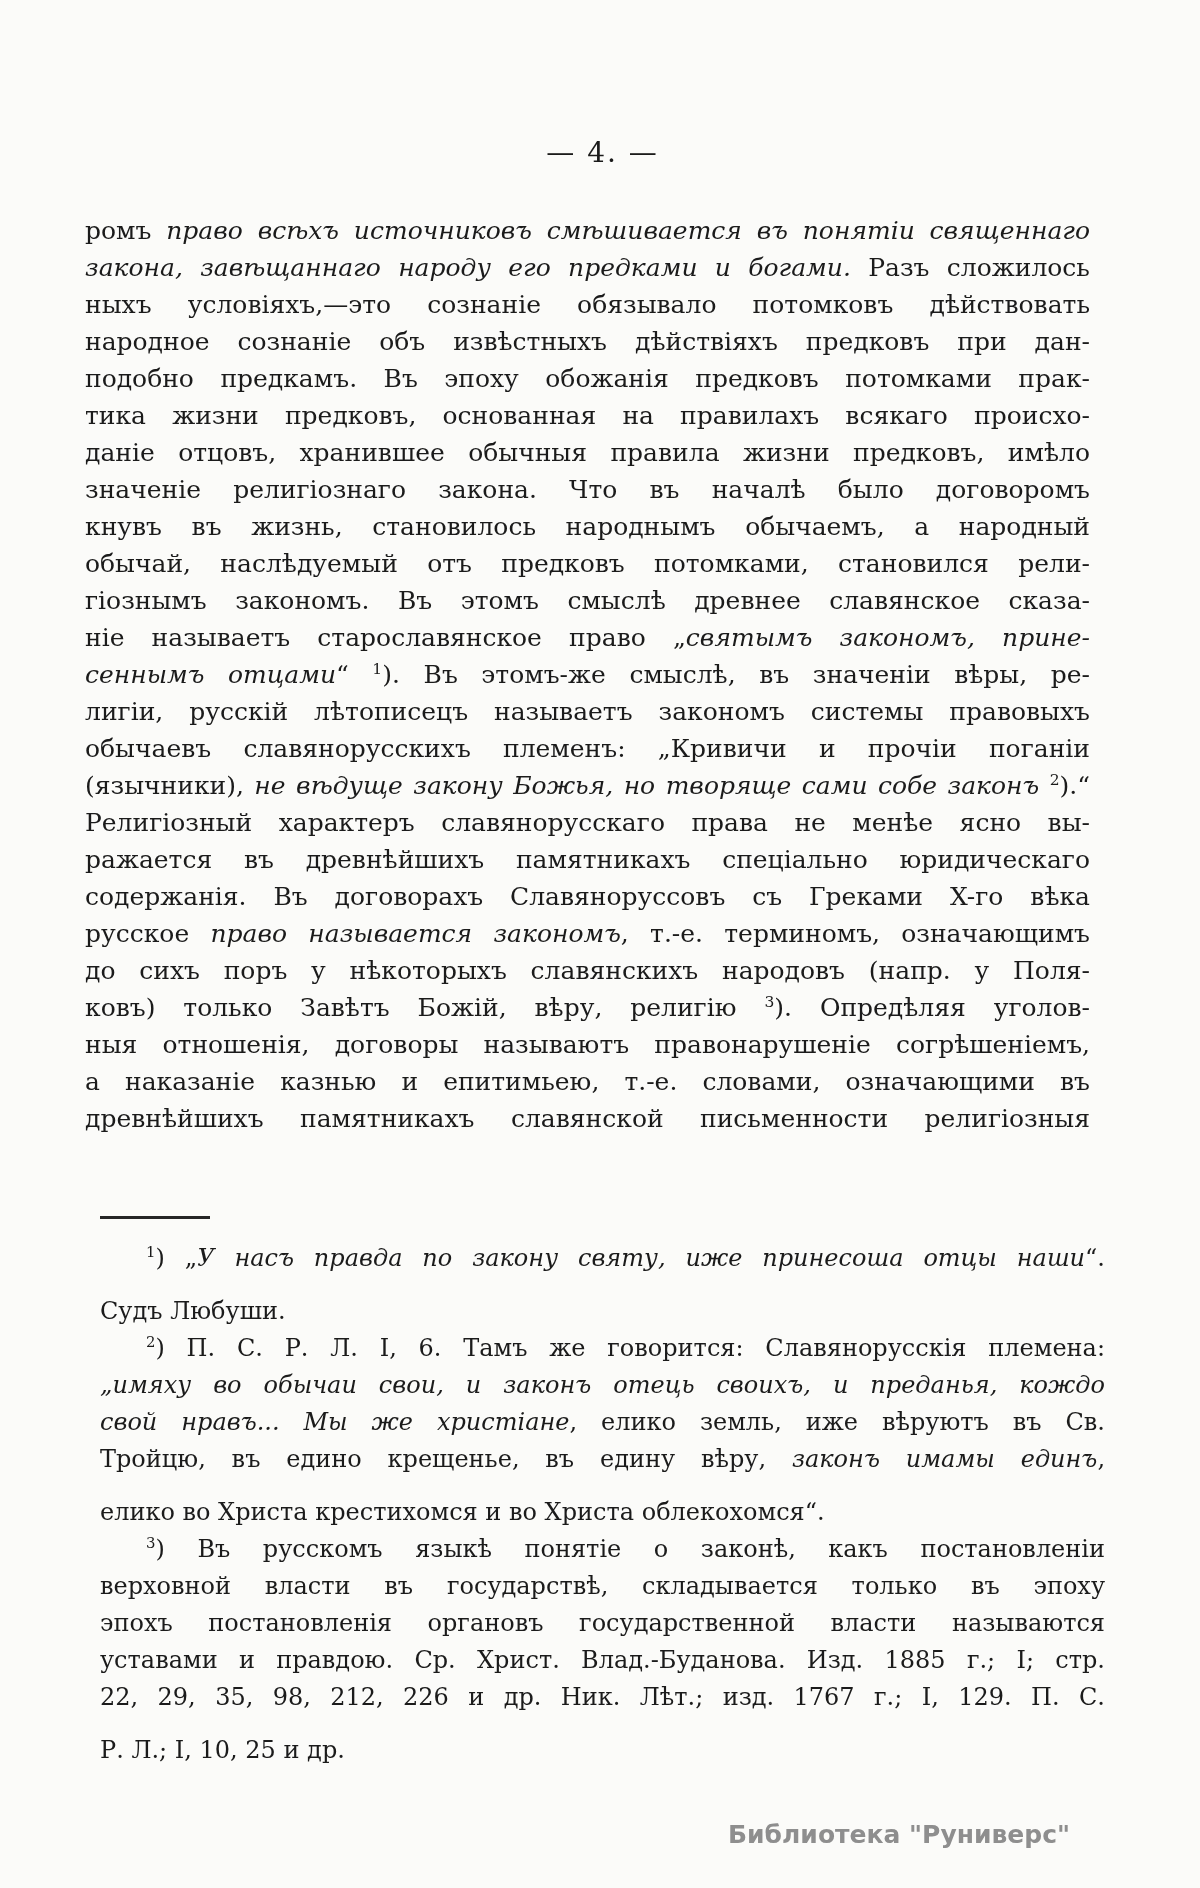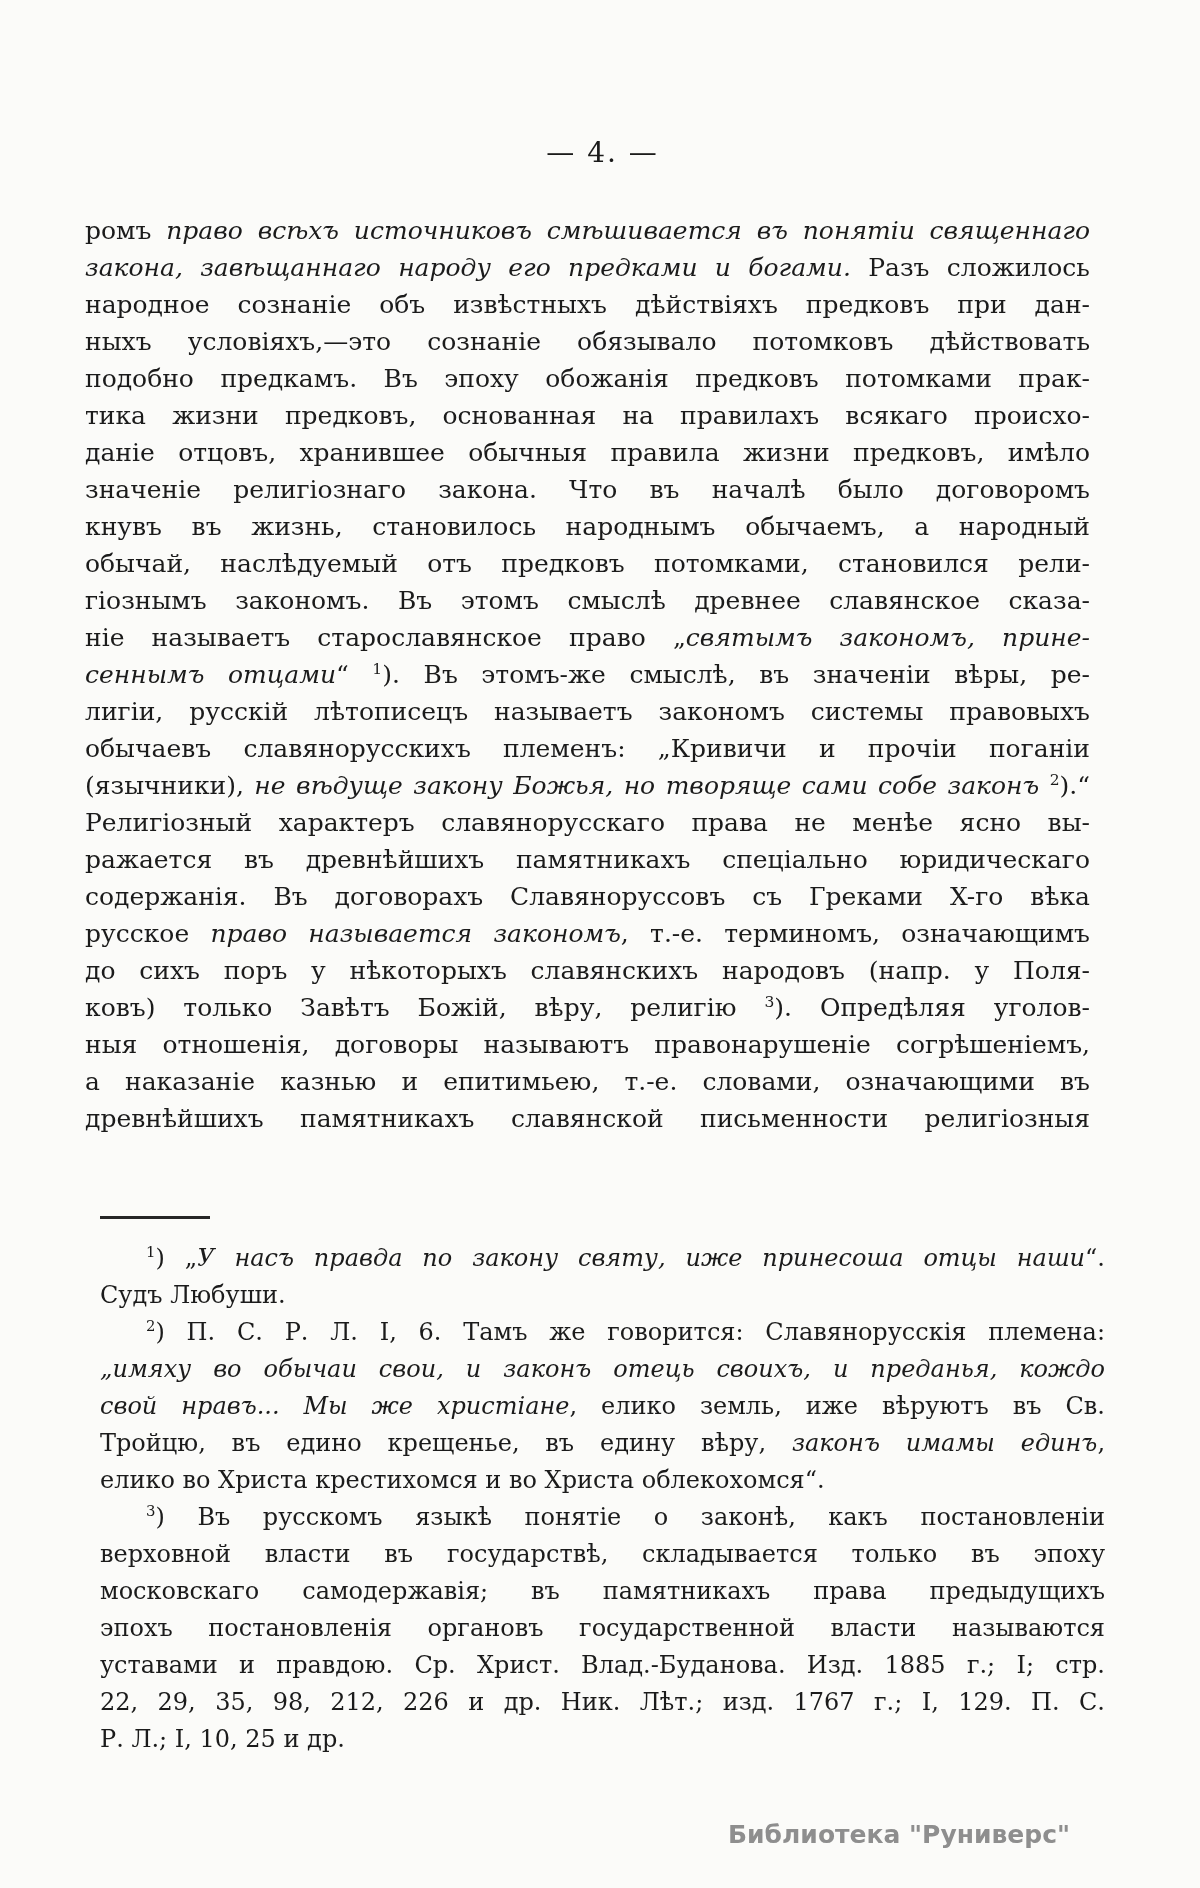--- a/index.html
+++ b/index.html
@@ -26,21 +26,21 @@
   .footnotes{
     position:absolute;top:1240px;left:100px;width:1005px;
     font-size:24px;
   }
   .line{
     height:37px;line-height:37px;
     text-align:justify;text-align-last:justify;
     white-space:normal;
     overflow:visible;
   }
-  .line.left{text-align:center;text-align-last:left;}
+  .line.left{text-align:center;text-align-last:left;margin-top:16px;}
   .line.ind{padding-left:46px;}
   .it{font-style:italic;}
   .nm{font-style:normal;}
   .sup{vertical-align:super;font-size:0.62em;line-height:0;}
   .fnrule{
     position:absolute;top:1216px;left:100px;width:110px;height:3px;
     background:#262626;
   }
   .watermark{
     position:absolute;top:1820px;left:600px;width:470px;
@@ -52,22 +52,22 @@
   }
 </style>
 </head>
 <body>
 
 <div class="page">
   <div class="pagenum">— 4. —</div>
   <div class="maintext" id="maintext">
       <div class="line"><span class="nm">ромъ </span><span class="it">право всѣхъ источниковъ смѣшивается въ понятіи священнаго</span></div>
       <div class="line"><span class="it">закона, завѣщаннаго народу его предками и богами.</span><span class="nm"> Разъ сложилось</span></div>
+      <div class="line"><span class="nm">ныхъ условіяхъ,—это сознаніе обязывало потомковъ дѣйствовать</span></div>
       <div class="line"><span class="nm">народное сознаніе объ извѣстныхъ дѣйствіяхъ предковъ при дан-</span></div>
-      <div class="line"><span class="nm">ныхъ условіяхъ,—это сознаніе обязывало потомковъ дѣйствовать</span></div>
       <div class="line"><span class="nm">подобно предкамъ. Въ эпоху обожанія предковъ потомками прак-</span></div>
       <div class="line"><span class="nm">тика жизни предковъ, основанная на правилахъ всякаго происхо-</span></div>
       <div class="line"><span class="nm">даніе отцовъ, хранившее обычныя правила жизни предковъ, имѣло</span></div>
       <div class="line"><span class="nm">значеніе религіознаго закона. Что въ началѣ было договоромъ</span></div>
       <div class="line"><span class="nm">кнувъ въ жизнь, становилось народнымъ обычаемъ, а народный</span></div>
       <div class="line"><span class="nm">обычай, наслѣдуемый отъ предковъ потомками, становился рели-</span></div>
       <div class="line"><span class="nm">гіознымъ закономъ. Въ этомъ смыслѣ древнее славянское сказа-</span></div>
       <div class="line"><span class="nm">ніе называетъ старославянское право „</span><span class="it">святымъ закономъ, прине-</span></div>
       <div class="line"><span class="it">сеннымъ отцами</span><span class="nm">“ </span><span class="sup">1</span><span class="nm">). Въ этомъ-же смыслѣ, въ значеніи вѣры, ре-</span></div>
       <div class="line"><span class="nm">лигіи, русскій лѣтописецъ называетъ закономъ системы правовыхъ</span></div>
@@ -87,20 +87,19 @@
   <div class="footnotes" id="footnotes">
       <div class="line ind"><span class="sup">1</span><span class="nm">) „</span><span class="it">У насъ правда по закону святу, иже принесоша отцы наши</span><span class="nm">“.</span></div>
       <div class="line left"><span class="nm">Судъ Любуши.</span></div>
       <div class="line ind"><span class="sup">2</span><span class="nm">) П. С. Р. Л. I, 6. Тамъ же говорится: Славянорусскія племена:</span></div>
       <div class="line"><span class="it">„имяху во обычаи свои, и законъ отець своихъ, и преданья, кождо</span></div>
       <div class="line"><span class="it">свой нравъ... Мы же христіане</span><span class="nm">, елико земль, иже вѣруютъ въ Св.</span></div>
       <div class="line"><span class="nm">Тройцю, въ едино крещенье, въ едину вѣру, </span><span class="it">законъ имамы единъ</span><span class="nm">,</span></div>
       <div class="line left"><span class="nm">елико во Христа крестихомся и во Христа облекохомся“.</span></div>
       <div class="line ind"><span class="sup">3</span><span class="nm">) Въ русскомъ языкѣ понятіе о законѣ, какъ постановленіи</span></div>
       <div class="line"><span class="nm">верховной власти въ государствѣ, складывается только въ эпоху</span></div>
-      <div class="line"><span class="nm">московскаго самодержавія; въ памятникахъ права предыдущихъ</span></div>
       <div class="line"><span class="nm">эпохъ постановленія органовъ государственной власти называются</span></div>
       <div class="line"><span class="nm">уставами и правдою. Ср. Христ. Влад.-Буданова. Изд. 1885 г.; I; стр.</span></div>
       <div class="line"><span class="nm">22, 29, 35, 98, 212, 226 и др. Ник. Лѣт.; изд. 1767 г.; I, 129. П. С.</span></div>
       <div class="line left"><span class="nm">Р. Л.; I, 10, 25 и др.</span></div>
     </div>
   <div class="watermark">Библиотека "Руниверс"</div>
 </div>
 
 </body></html>

